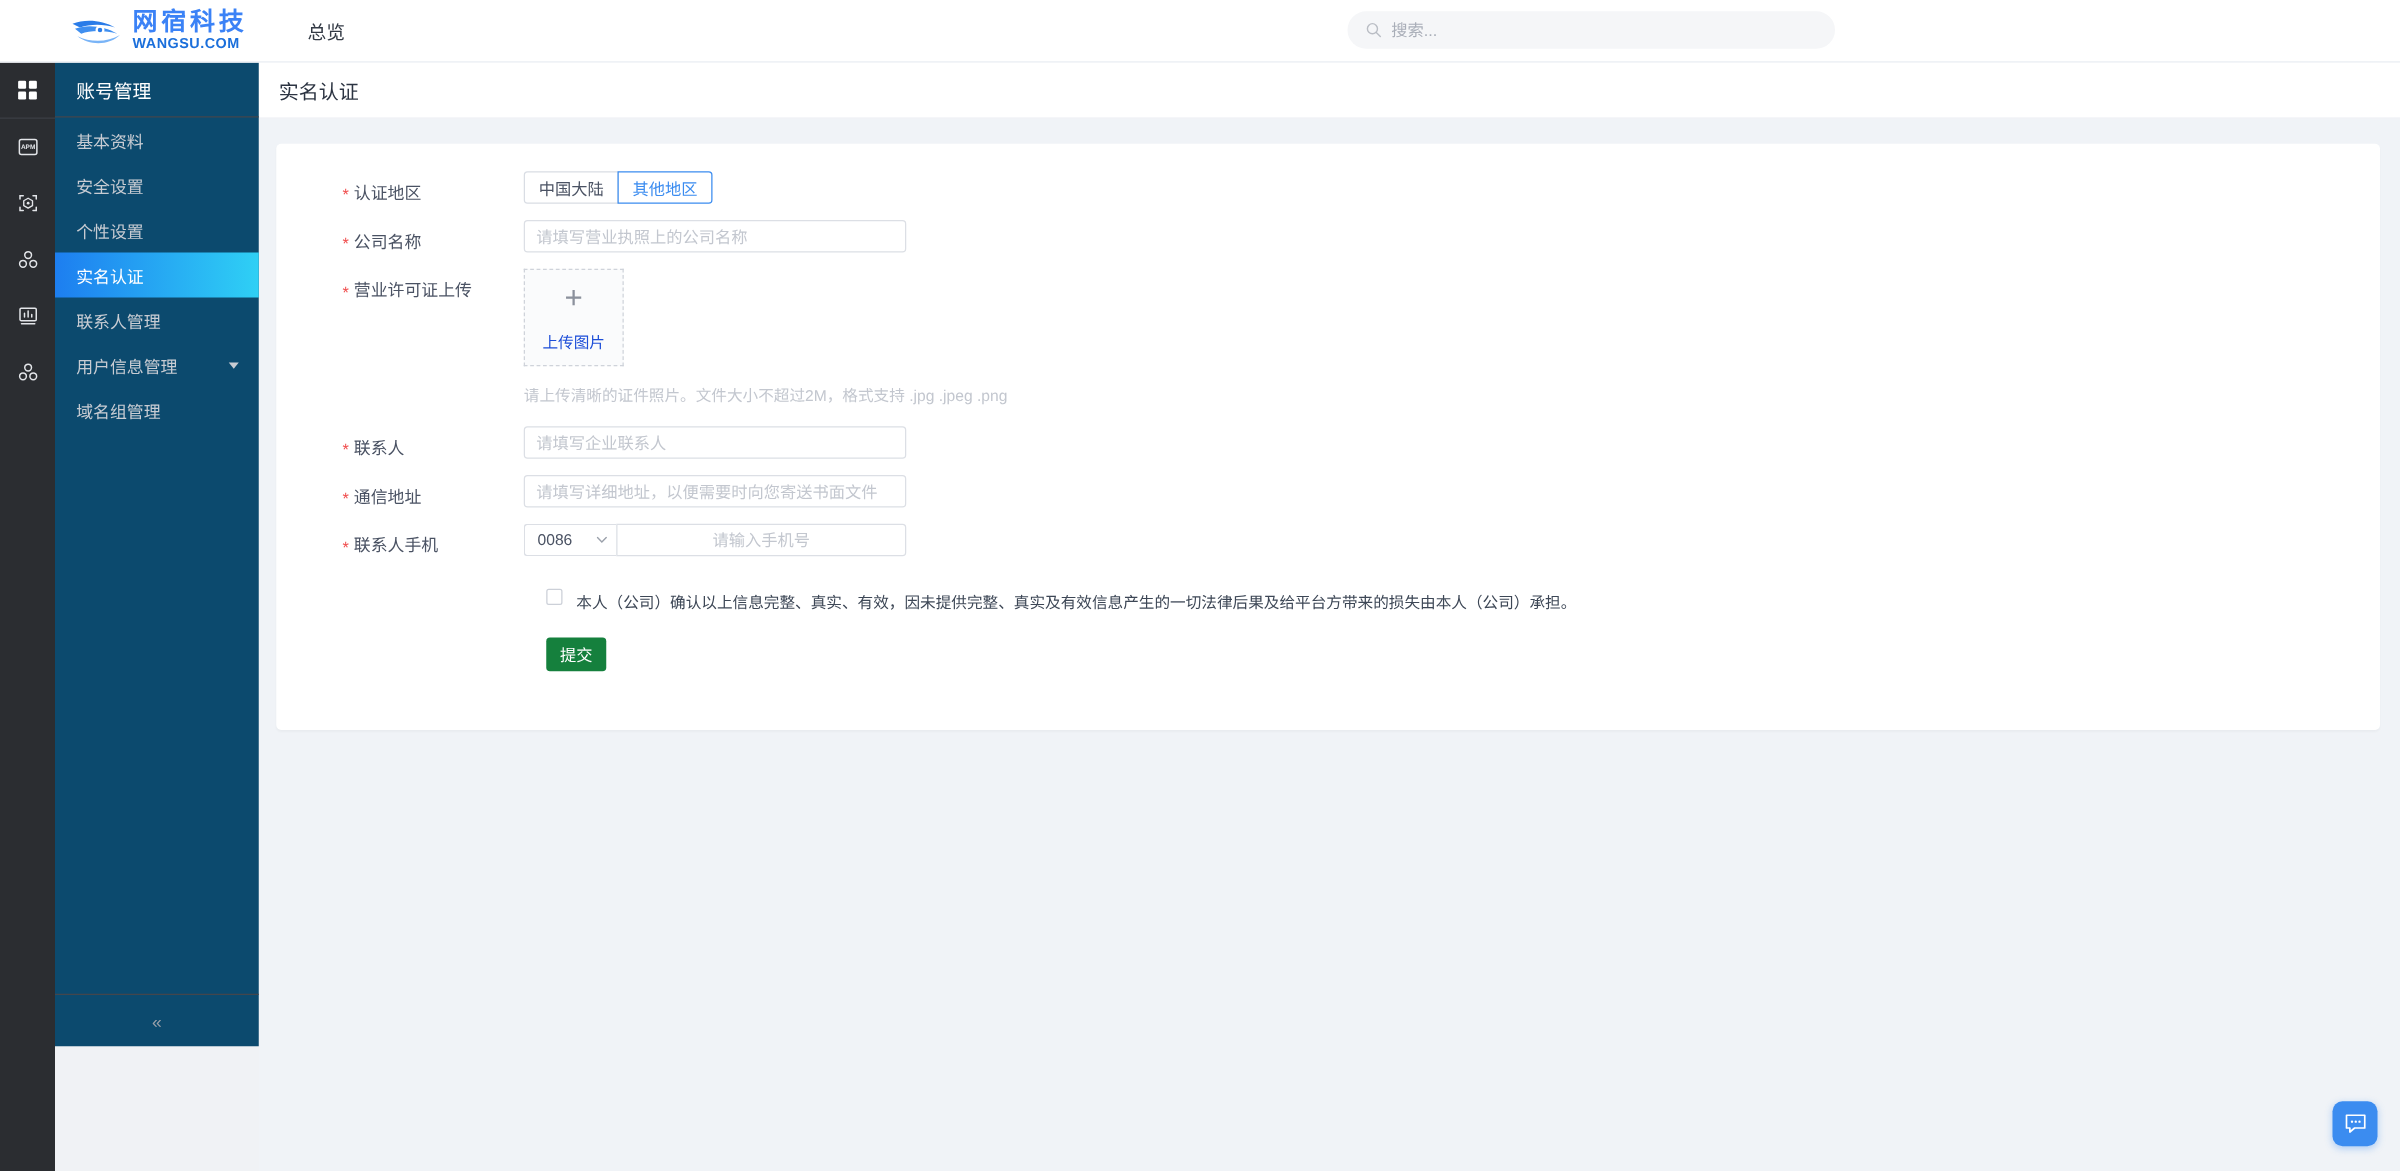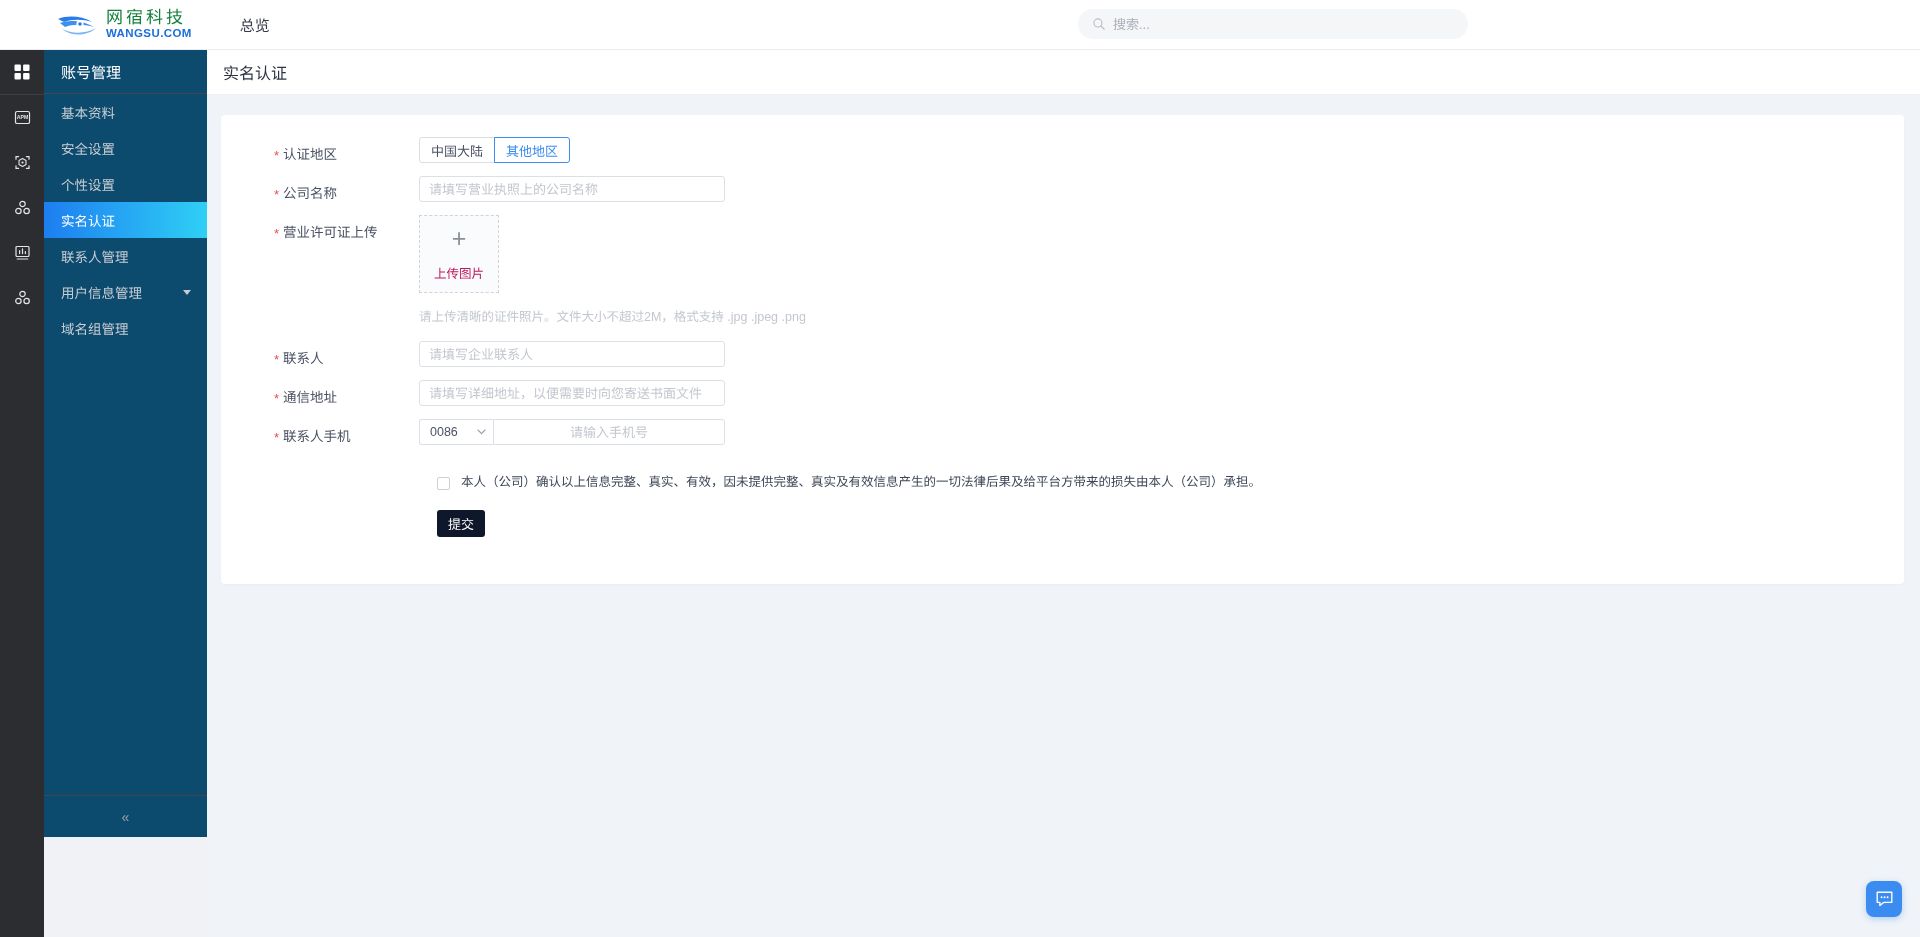--- a/index.html
+++ b/index.html
@@ -21,22 +21,22 @@
     z-index: 40;
   }
   .brand {
     display: flex; align-items: center;
     margin-left: 56px; height: 50px;
   }
   .brand-logo { width: 44px; height: 30px; position: relative; }
   .brand-logo svg { display: block; }
   .brand-text { margin-left: 6px; line-height: 1; }
   .brand-cn {
-    font-size: 17px; color: #15803d; letter-spacing: 3px;
-    font-weight: 400; display: block;
+    font-size: 20px; color: #3b82f6; letter-spacing: 3px;
+    font-weight: 700; display: block;
   }
   .brand-en {
     font-size: 11.5px; color: #1b6fdb; letter-spacing: 0.4px;
     font-weight: 700; display: block; margin-top: 2px;
   }
   .nav-overview {
     margin-left: 48px; font-size: 15px; color: #333a45;
     cursor: pointer;
   }
 
@@ -186,49 +186,49 @@
   .txt-input::placeholder { color: #c3c7cf; }
 
   .upload-box {
     width: 80px; height: 78px;
     border: 1px dashed #cfd3da; background: #fafbfc;
     display: flex; flex-direction: column;
     align-items: center; justify-content: center;
     cursor: pointer;
   }
   .upload-plus { font-size: 25px; color: #8b919c; line-height: 1; font-weight: 300; }
-  .upload-label { font-size: 12.5px; color: #be185d; margin-top: 12px; }
+  .upload-label { font-size: 12.5px; color: #1d4ed8; margin-top: 12px; }
   .upload-hint { font-size: 12.5px; color: #c3c7cf; margin-top: 13px; }
 
   .phone-group { display: flex; }
   .cc-select {
     width: 74px; height: 26px;
     border: 1px solid #dcdfe5; border-right: 0; border-radius: 3px 0 0 3px;
     display: flex; align-items: center; justify-content: space-between;
     padding: 0 7px 0 10px; background: #fff; cursor: pointer;
   }
   .cc-value { font-size: 12.5px; color: #4a5263; }
   .phone-input {
     width: 232px; height: 26px;
     border: 1px solid #dcdfe5; border-radius: 0 3px 3px 0;
     padding: 0 9px; font-size: 13px; outline: none; font-family: inherit; color: #333; text-align: center;
   }
   .phone-input::placeholder { color: #c3c7cf; }
 
-  .agree-row { display: flex; align-items: flex-end; padding-left: 181px; }
+  .agree-row { display: flex; align-items: flex-start; padding-left: 181px; }
   .checkbox {
     width: 13px; height: 13px; border: 1px solid #ccd0d8;
     border-radius: 2px; background: #fff; cursor: pointer; flex: none;
   }
   .agree-text { font-size: 12.5px; color: #3d4756; margin-left: 11px; }
 
   .submit-row { padding-left: 181px; }
   .submit-btn {
     width: 48px; height: 27px;
-    background: #0f172a; color: #fff;
+    background: #15803d; color: #fff;
     border: 0; border-radius: 3px;
     font-size: 13px; cursor: pointer; font-family: inherit;
   }
 
   
   .chat-fab {
     position: absolute; right: 18px; bottom: 20px;
     width: 36px; height: 36px; border-radius: 8px;
     background: #3b8cf0;
     display: flex; align-items: center; justify-content: center;

